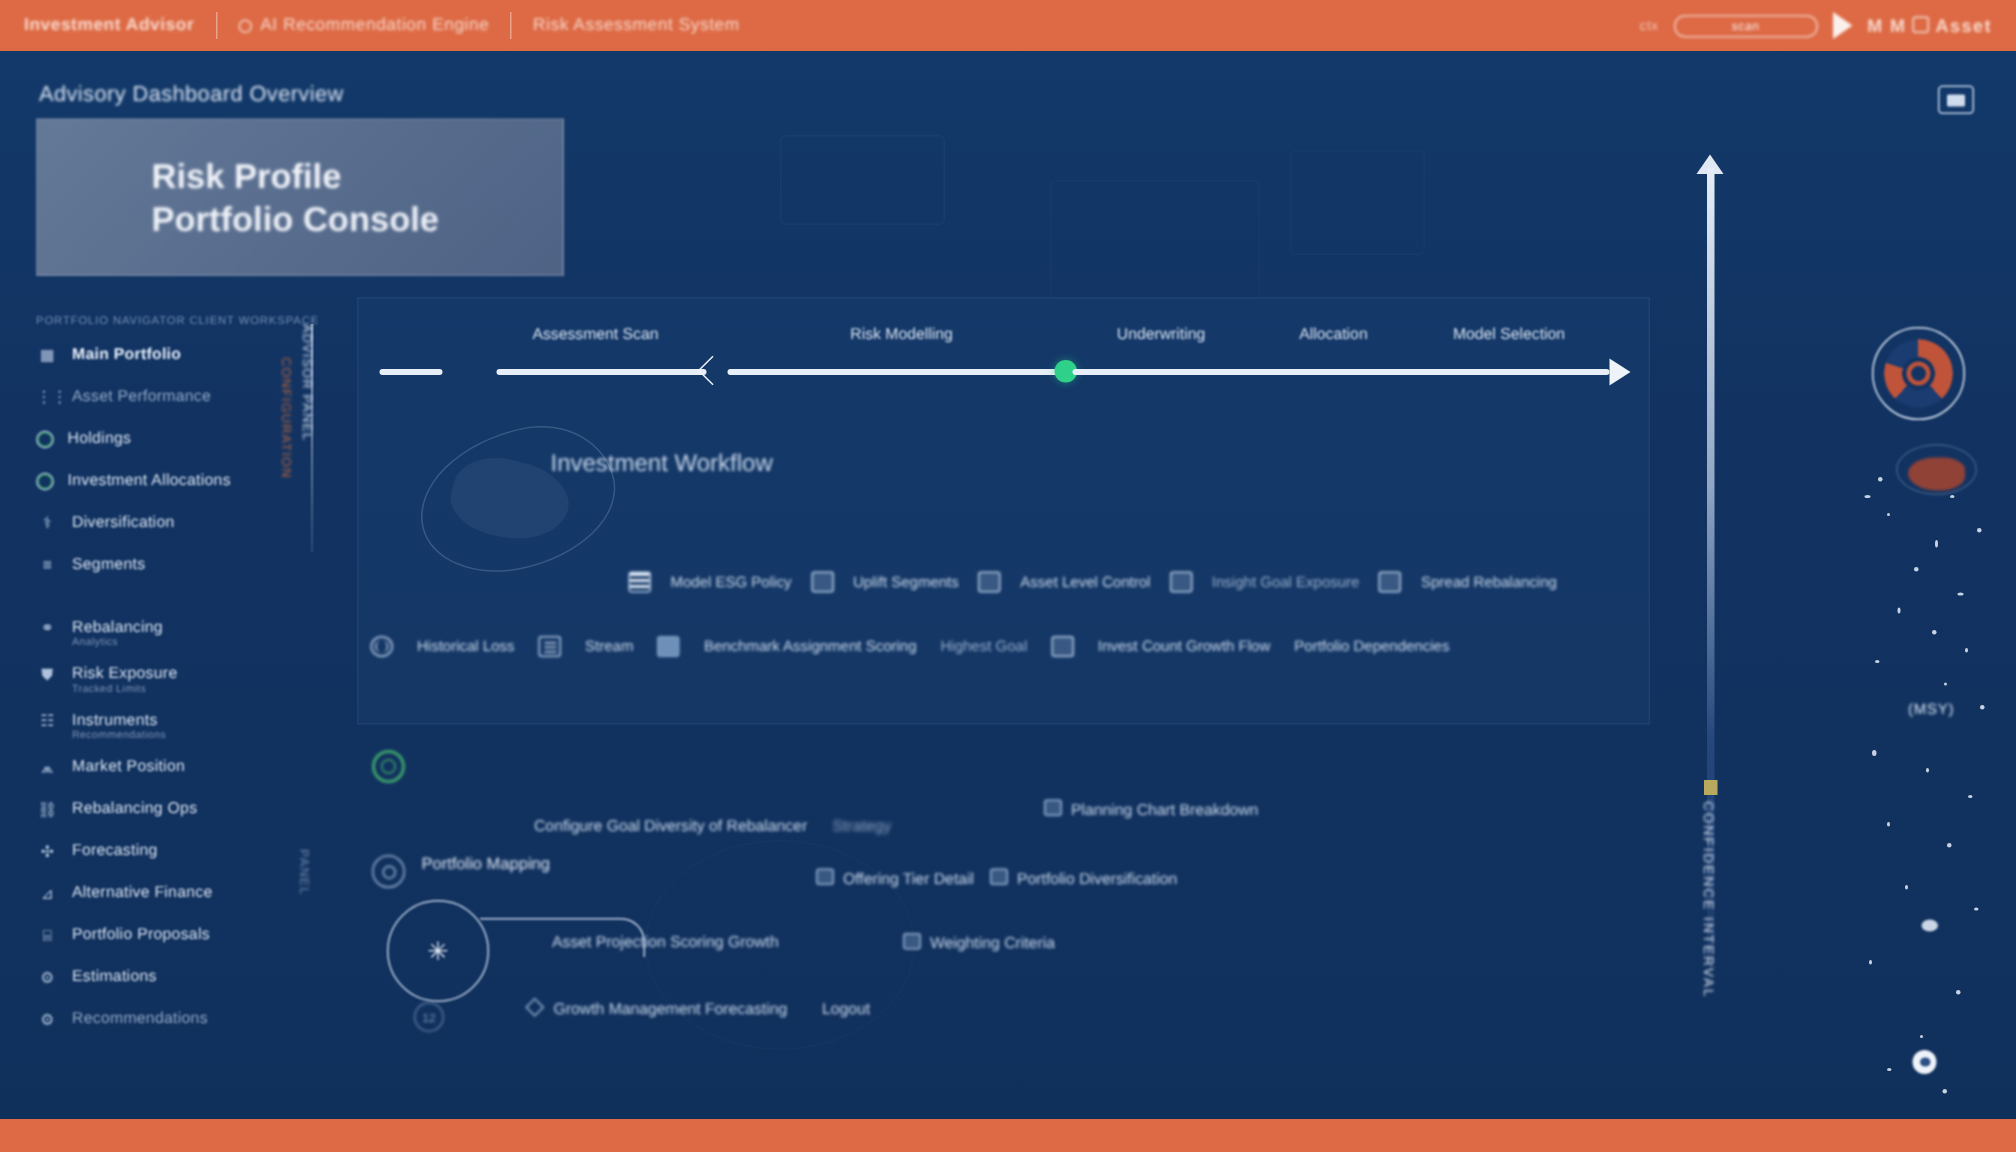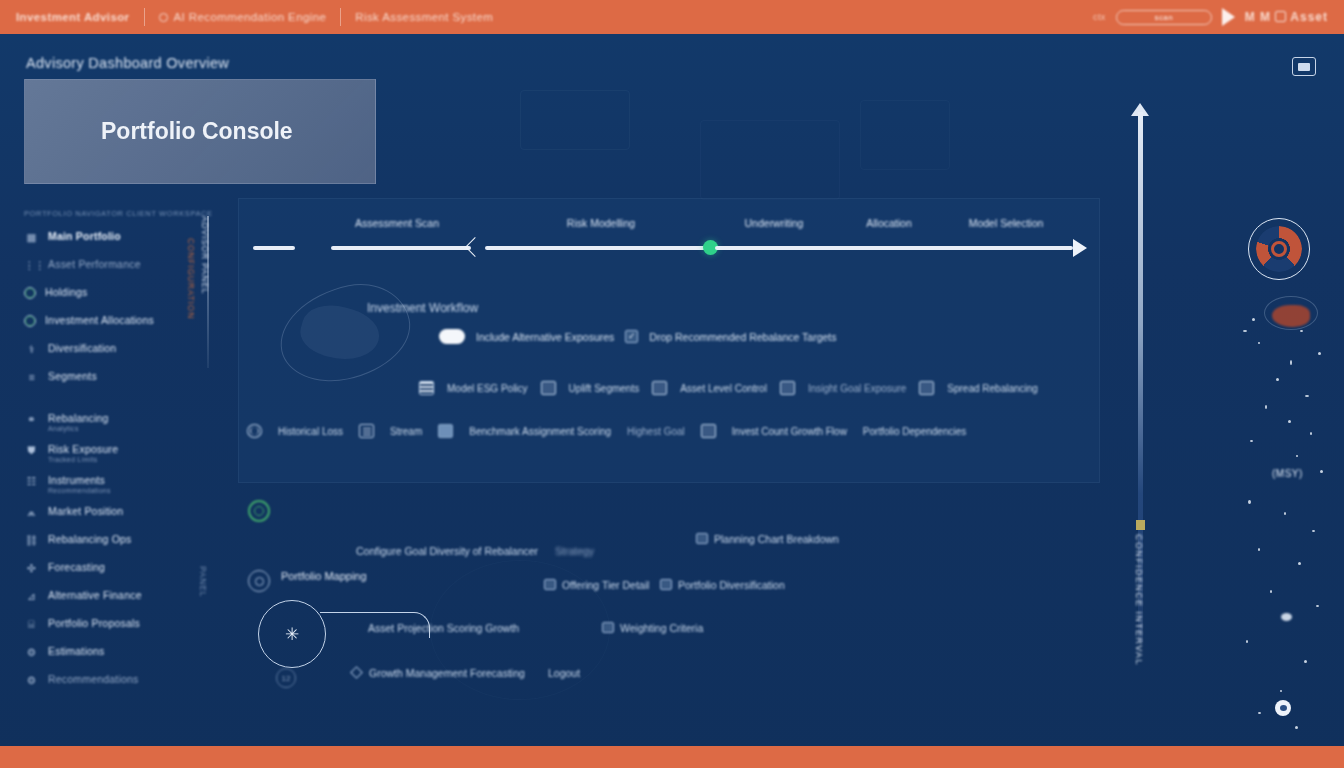--- a/index.html
+++ b/index.html
@@ -196,21 +196,21 @@
   }
   .step-label {
     position: absolute; top: -20px;
     font-size: 10.5px; color: #dae4f2; white-space: nowrap;
     transform: translateX(-50%);
     filter: blur(0.85px);
   }
 
   .card-section-title {
     position: absolute; left: 128px; top: 102px;
-    font-size: 12px; color: #c9d8ec; filter: blur(0.9px);
+    font-size: 16px; color: #c9d8ec; filter: blur(0.9px);
   }
 
   .toggle-row {
     position: absolute; left: 200px; top: 130px;
     display: flex; align-items: center; gap: 11px;
     filter: blur(0.85px);
   }
   .switch {
     width: 26px; height: 15px; border-radius: 8px;
     background: #f4f7fb; flex: none;
@@ -450,20 +450,21 @@
         <span>M M</span>
         <span class="tb-sq"></span>
         <span>Asset</span>
       </span>
     </span>
   </div>
 
   <div class="page-title">Advisory Dashboard Overview</div>
 
   <div class="hero-card">
+    <div class="hero-l1">Risk Profile</div>
     <div class="hero-l2">Portfolio Console</div>
   </div>
 
   <div class="monitor-icon"></div>
 
   <div class="sidebar">
     <div class="side-caption">PORTFOLIO NAVIGATOR
 CLIENT WORKSPACE</div>
 
     <div class="side-item">
@@ -590,26 +591,20 @@
 
       <div class="step-label" style="left:144px;">Assessment Scan</div>
       <div class="step-label" style="left:348px;">Risk Modelling</div>
       <div class="step-label" style="left:521px;">Underwriting</div>
       <div class="step-label" style="left:636px;">Allocation</div>
       <div class="step-label" style="left:753px;">Model Selection</div>
     </div>
 
     <div class="card-section-title">Investment Workflow</div>
 
-    <div class="toggle-row">
-      <span class="switch"></span>
-      <span class="toggle-label">Include Alternative Exposures</span>
-      <span class="chk">✓</span>
-      <span class="toggle-label">Drop Recommended Rebalance Targets</span>
-    </div>
 
     <div class="pill-row">
       <span class="mini-ico"></span>
       <span class="row-text">Model ESG Policy</span>
       <span class="mini-ico plain"></span>
       <span class="row-text">Uplift Segments</span>
       <span class="mini-ico plain"></span>
       <span class="row-text">Asset Level Control</span>
       <span class="mini-ico plain"></span>
       <span class="row-text dim">Insight Goal Exposure</span>

